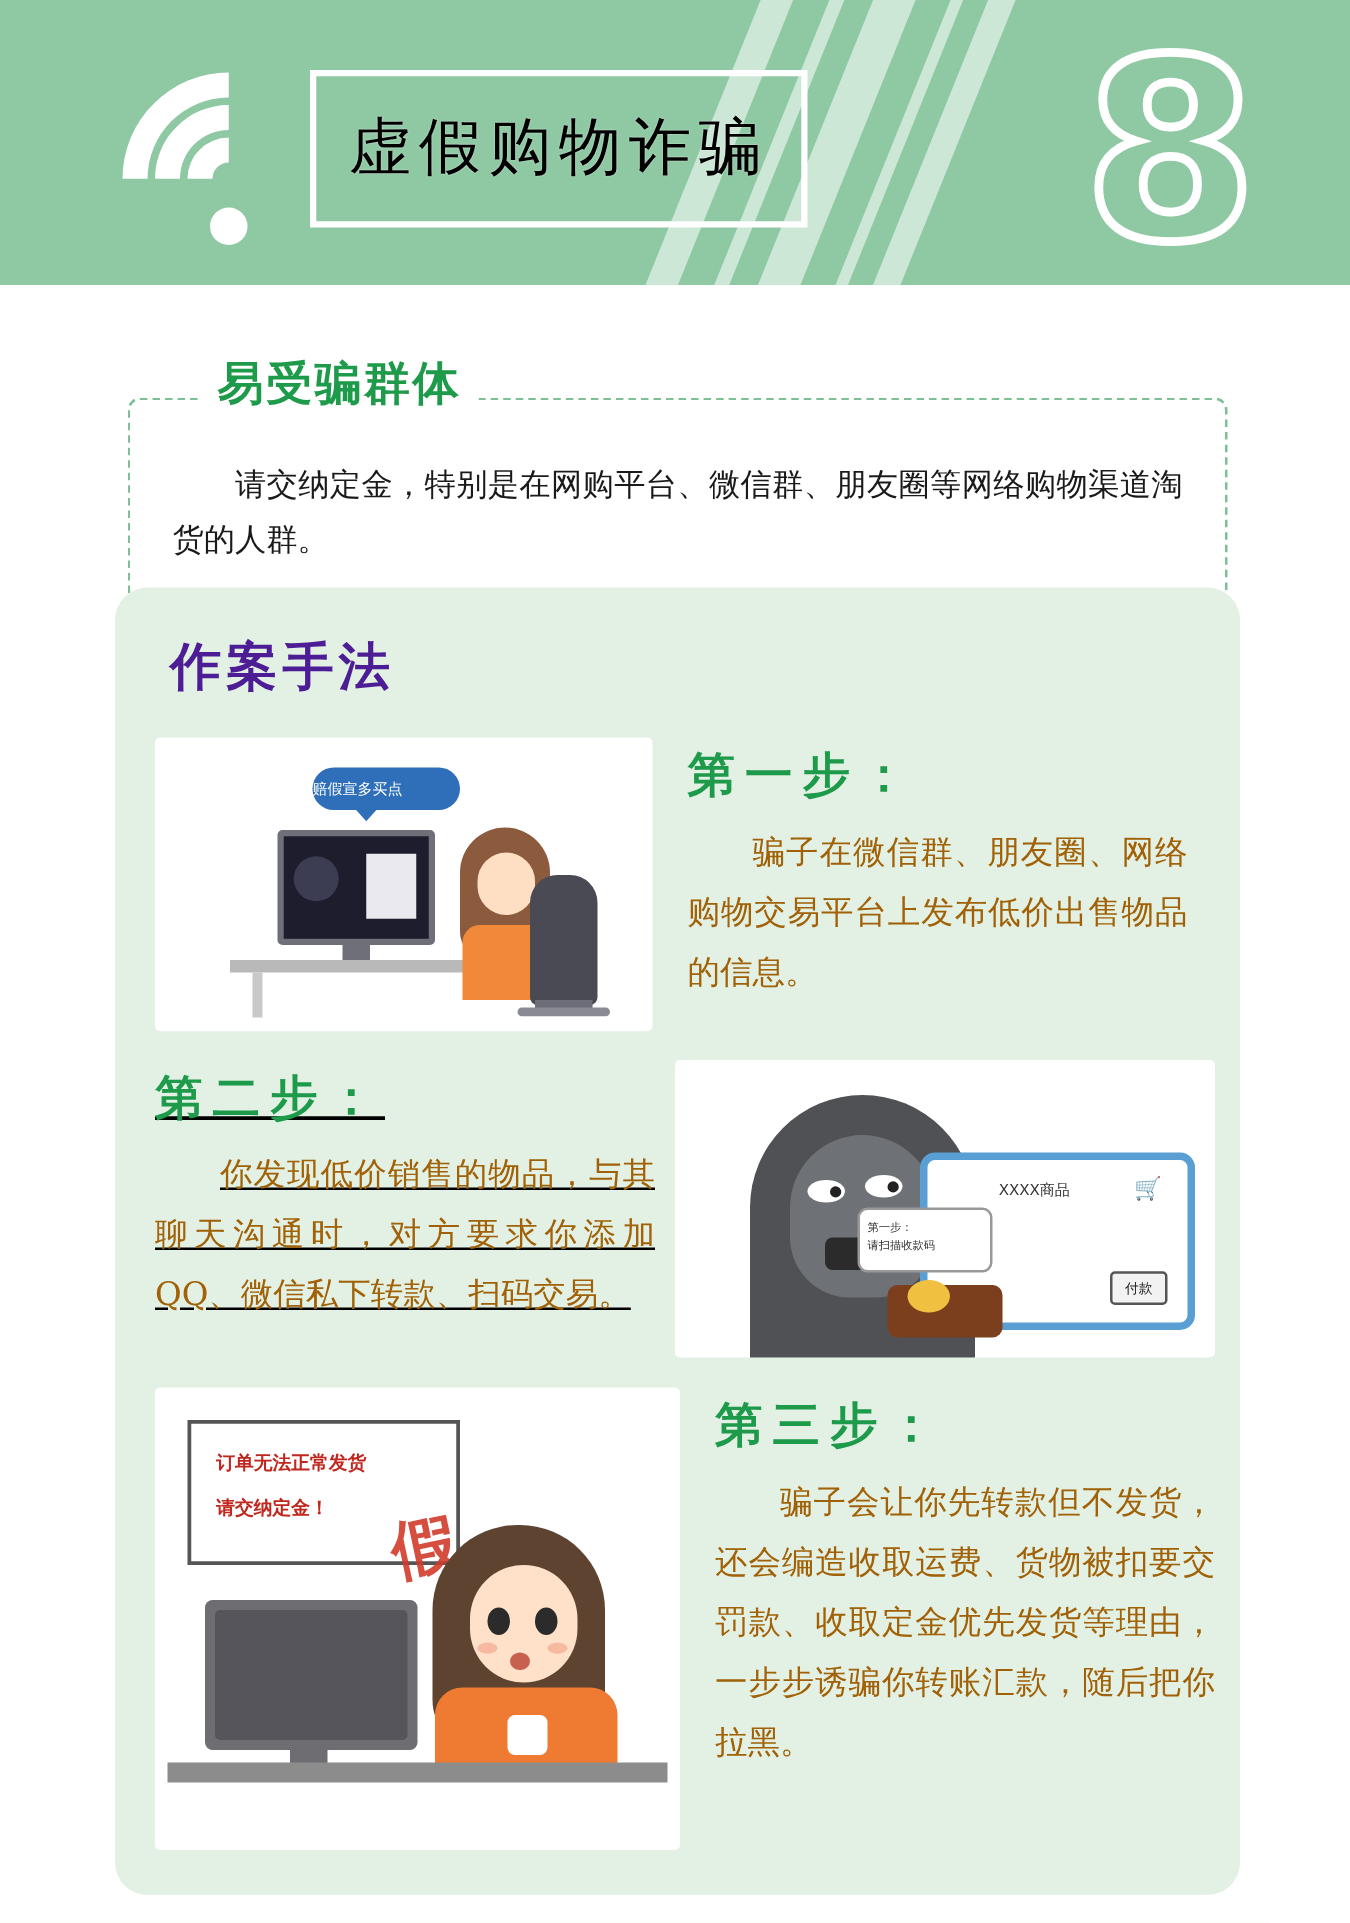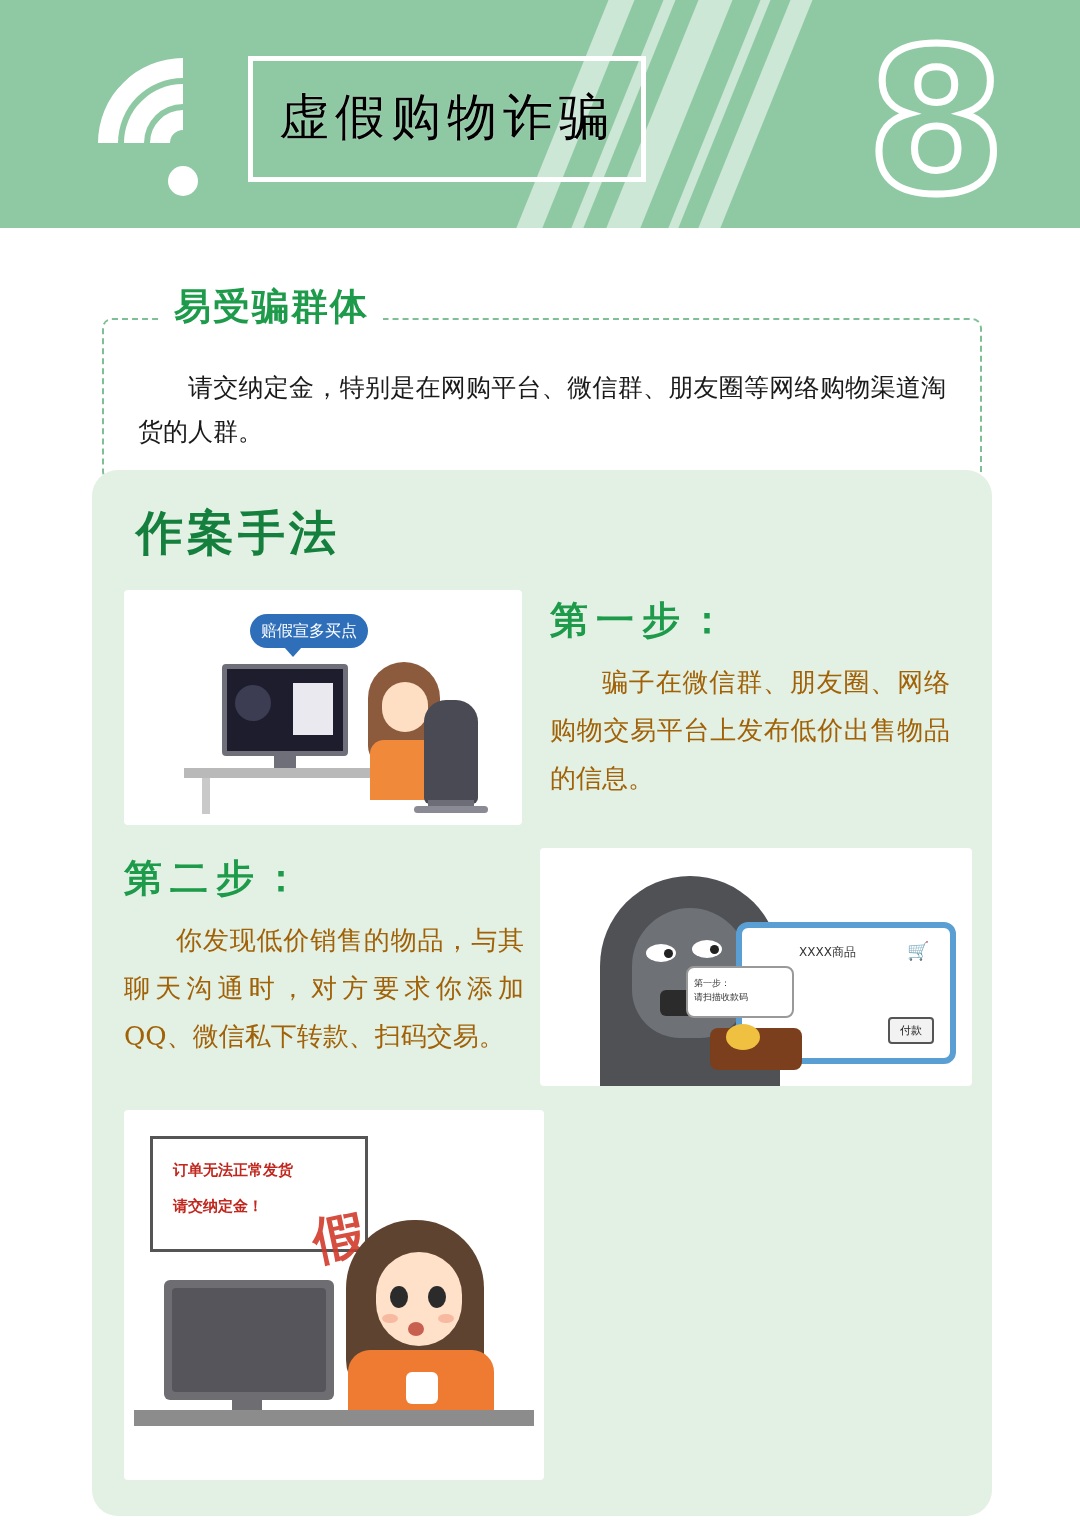--- a/index.html
+++ b/index.html
@@ -143,24 +143,24 @@
     width: 900px;
     height: 1046px;
     background: #e3f0e4;
     border-radius: 26px;
   }
   .method-heading {
     position: absolute;
     left: 44px;
     top: 36px;
     font-family: "DejaVu Sans", sans-serif;
-    font-size: 47px;
+    font-size: 41px;
     line-height: 54px;
     font-weight: bold;
-    color: #15803d;
+    color: #4c1d95;
     letter-spacing: 4px;
   }
 
   .step {
     position: absolute;
     display: flex;
     align-items: flex-start;
   }
   .step .illus {
     background: #ffffff;
@@ -187,38 +187,38 @@
     text-indent: 2em;
     text-align: justify;
   }
 
   
   .step1 { left: 32px; top: 120px; }
   .step1 .illus { width: 398px; height: 235px; }
   .step1 .step-text { width: 400px; margin-left: 28px; padding-top: 6px; }
 
   .step2 { left: 32px; top: 378px; }
-  .step2 .step-text { width: 400px; padding-top: 6px; }
+  .step2 .step-text { width: 400px; padding-top: 6px; text-decoration: underline; }
   .step2 .illus { width: 432px; height: 238px; margin-left: 16px; }
 
   .step3 { left: 32px; top: 640px; }
   .step3 .illus { width: 420px; height: 370px; }
   .step3 .step-text { width: 400px; margin-left: 28px; padding-top: 6px; }
 
   
   .i1-desk { position: absolute; left: 60px; top: 178px; width: 280px; height: 10px; background: #b9b9b9; }
   .i1-desk-leg { position: absolute; left: 78px; top: 188px; width: 8px; height: 36px; background: #c9c9c9; }
   .i1-monitor { position: absolute; left: 98px; top: 74px; width: 126px; height: 92px; background: #1d1d2e; border: 5px solid #6f6f7a; border-radius: 4px; }
   .i1-monitor-stand { position: absolute; left: 150px; top: 166px; width: 22px; height: 12px; background: #6f6f7a; }
   .i1-screen-person { position: absolute; left: 8px; top: 16px; width: 36px; height: 36px; border-radius: 50%; background: #3c3c52; }
   .i1-screen-doc { position: absolute; right: 10px; top: 14px; width: 40px; height: 52px; background: #e9e9ef; }
   .i1-bubble {
     position: absolute; left: 126px; top: 24px; width: 118px; height: 34px;
     background: #2f6fba; border-radius: 17px;
-    color: #ffffff; font-size: 16px; line-height: 34px; text-align: center;
+    color: #ffffff; font-size: 12px; line-height: 34px; 
     font-family: "DejaVu Sans", sans-serif;
   }
   .i1-bubble:after {
     content: ""; position: absolute; left: 34px; bottom: -9px;
     border-left: 9px solid transparent; border-right: 9px solid transparent;
     border-top: 10px solid #2f6fba;
   }
   .i1-hair { position: absolute; left: 244px; top: 72px; width: 72px; height: 104px; background: #8c5a3c; border-radius: 36px 36px 20px 20px; }
   .i1-face { position: absolute; left: 258px; top: 92px; width: 46px; height: 50px; background: #ffdfc4; border-radius: 23px; }
   .i1-body { position: absolute; left: 246px; top: 150px; width: 72px; height: 60px; background: #f08a3a; border-radius: 14px 14px 0 0; }
@@ -378,16 +378,20 @@
         <div class="i3-face"></div>
         <div class="i3-eye e1"></div>
         <div class="i3-eye e2"></div>
         <div class="i3-cheek c1"></div>
         <div class="i3-cheek c2"></div>
         <div class="i3-mouth"></div>
         <div class="i3-body"></div>
         <div class="i3-logo"></div>
         <div class="i3-desk"></div>
       </div>
+      <div class="step-text">
+        <div class="step-title">第三步：</div>
+        <div class="step-body">骗子会让你先转款但不发货，还会编造收取运费、货物被扣要交罚款、收取定金优先发货等理由，一步步诱骗你转账汇款，随后把你拉黑。</div>
+      </div>
     </div>
   </div>
 
 </div>
 
 </body></html>

